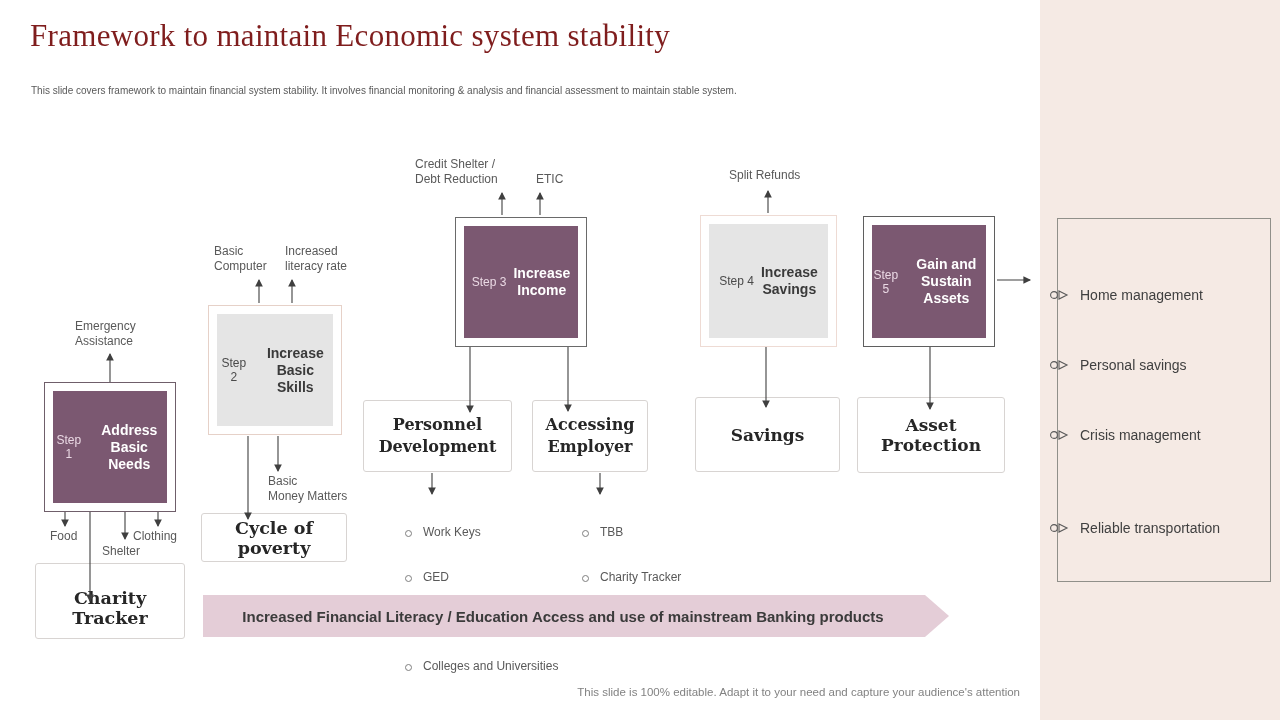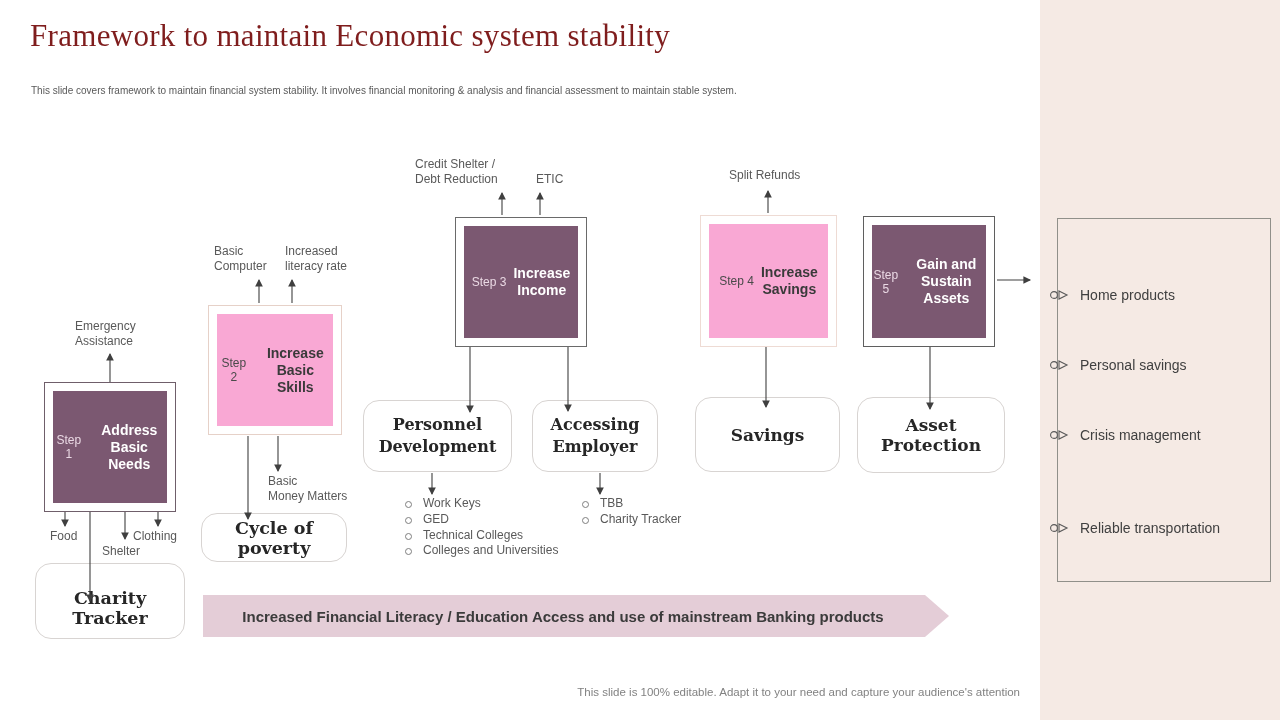--- a/index.html
+++ b/index.html
@@ -22,36 +22,36 @@
   .sb-item .lbl{font-size:14px;color:#404040;}
 
   
   .step{background:#fff;display:flex;padding:8px;box-sizing:border-box;}
   .step .inner{flex:1;display:flex;flex-direction:row;align-items:center;justify-content:center;gap:7px;text-align:center;}
   .step .inner .slab{font-size:12px;}
   .step .inner .stitle{font-size:14px;font-weight:bold;line-height:17px;}
   .step.dark .inner{background:#7b5871;}
   .step.dark .slab{color:#ead9e4;}
   .step.dark .stitle{color:#ffffff;}
-  .step.light .inner{background:#f9a8d4;}
+  .step.light .inner{background:#e5e5e5;}
   .step.light .slab{color:#4a4a4a;}
   .step.light .stitle{color:#3a3a3a;}
 
   
-  .obox{background:#fff;border:1px solid #d8d4d2;border-radius:16px;
+  .obox{background:#fff;border:1px solid #d8d4d2;border-radius:3px;
     display:flex;align-items:center;justify-content:center;text-align:center;
     font-family:"DejaVu Serif","Liberation Serif",serif;font-weight:bold;color:#262626;box-sizing:border-box;}
   .obox.bottom{align-items:flex-end;padding-bottom:10px;}
 
   
   .ann{font-size:12px;color:#595959;line-height:15px;}
 
   
   .blist{margin:0;padding:0;list-style:none;font-size:12px;color:#595959;}
-  .blist li{position:relative;padding-left:21px;line-height:15.8px;}
+  .blist li{position:relative;padding-left:21px;line-height:15.8px;margin-top:29px;}
   .blist li::before{content:"";position:absolute;left:3px;top:5px;width:5px;height:5px;
     border:1px solid #7f7f7f;border-radius:50%;}
 
   
   .banner{left:203px;top:595px;width:746px;height:42px;background:#e4cdd7;
     clip-path:polygon(0 0, calc(100% - 24px) 0, 100% 50%, calc(100% - 24px) 100%, 0 100%);
     display:flex;align-items:center;justify-content:center;padding-right:26px;box-sizing:border-box;}
   .banner span{font-size:15px;font-weight:bold;color:#3b3b3b;}
 
   .footer{left:0;top:686px;width:1020px;text-align:right;font-size:11.5px;color:#828282;}
@@ -67,21 +67,21 @@
   <div class="abs subtitle">This slide covers framework to maintain financial system stability. It involves financial monitoring &amp; analysis and financial assessment to maintain stable system.</div>
 
   <div class="abs panel"></div>
   <div class="abs panel-rect"></div>
 
   <div class="abs sb-item" style="top:287px;">
     <svg width="22" height="12">
       <circle cx="5" cy="6" r="3.4" fill="#f5eae4" stroke="#595959" stroke-width="1.1"></circle>
       <path d="M10 2 L18 6 L10 10 Z" fill="none" stroke="#595959" stroke-width="1.1"></path>
     </svg>
-    <span class="lbl">Home products</span>
+    <span class="lbl">Home management</span>
   </div>
   <div class="abs sb-item" style="top:357px;">
     <svg width="22" height="12">
       <circle cx="5" cy="6" r="3.4" fill="#f5eae4" stroke="#595959" stroke-width="1.1"></circle>
       <path d="M10 2 L18 6 L10 10 Z" fill="none" stroke="#595959" stroke-width="1.1"></path>
     </svg>
     <span class="lbl">Personal savings</span>
   </div>
   <div class="abs sb-item" style="top:427px;">
     <svg width="22" height="12">
@@ -131,21 +131,21 @@
       <div class="slab">Step 5</div>
       <div class="stitle pre">Gain and
 Sustain Assets</div>
     </div>
   </div>
 
   <div class="abs obox bottom" style="left:35px;top:563px;width:150px;height:76px;font-size:17.5px;">Charity Tracker</div>
   <div class="abs obox" style="left:201px;top:513px;width:146px;height:49px;font-size:17.5px;">Cycle of poverty</div>
   <div class="abs obox pre" style="left:363px;top:400px;width:149px;height:72px;font-size:16px;line-height:22px;">Personnel
 Development</div>
-  <div class="abs obox pre" style="left:532px;top:400px;width:126px;height:72px;font-size:16px;line-height:22px;">Accessing
+  <div class="abs obox pre" style="left:532px;top:400px;width:116px;height:72px;font-size:16px;line-height:22px;">Accessing
 Employer</div>
   <div class="abs obox" style="left:695px;top:397px;width:145px;height:75px;font-size:17px;">Savings</div>
   <div class="abs obox" style="left:857px;top:397px;width:148px;height:76px;font-size:17px;">Asset Protection</div>
 
   <div class="abs ann pre" style="left:75px;top:319px;">Emergency
 Assistance</div>
   <div class="abs ann" style="left:50px;top:529px;">Food</div>
   <div class="abs ann" style="left:102px;top:544px;">Shelter</div>
   <div class="abs ann" style="left:133px;top:529px;">Clothing</div>
   <div class="abs ann pre" style="left:214px;top:244px;">Basic

